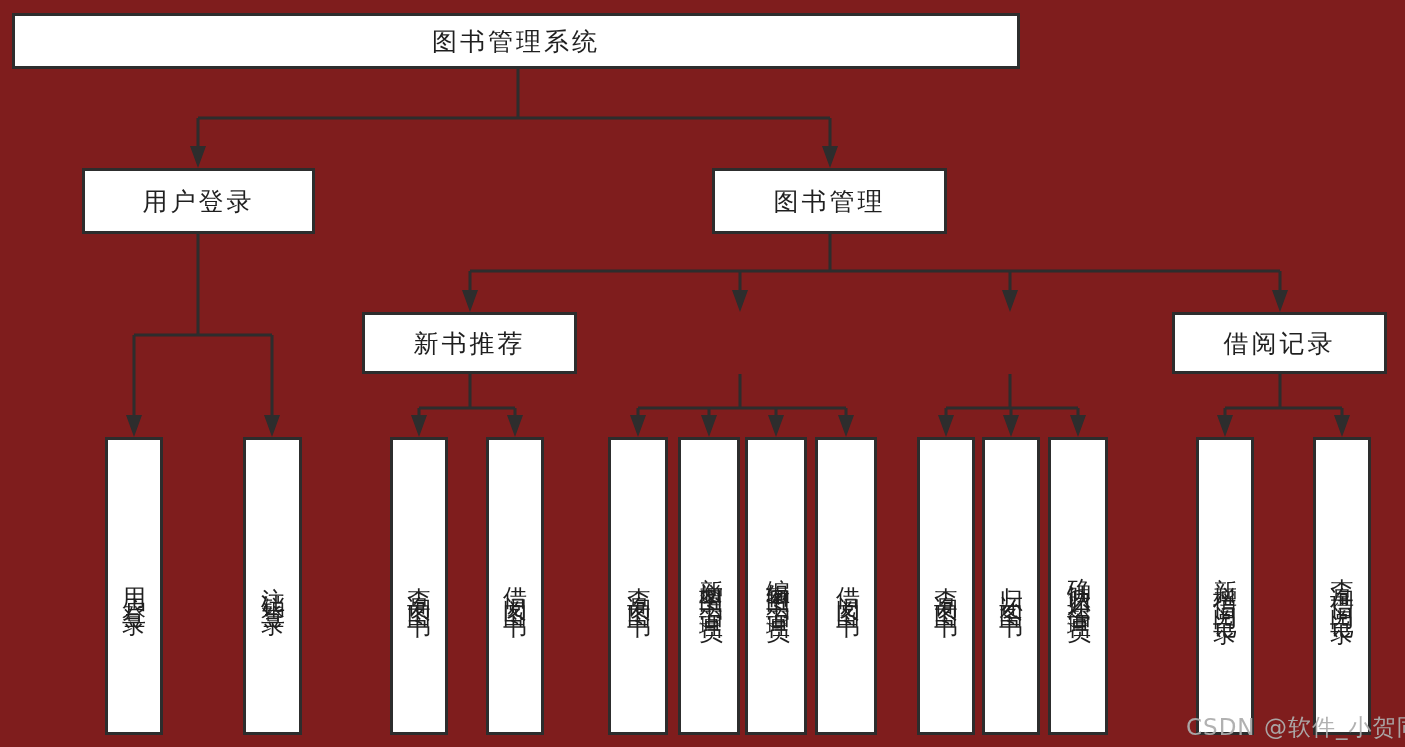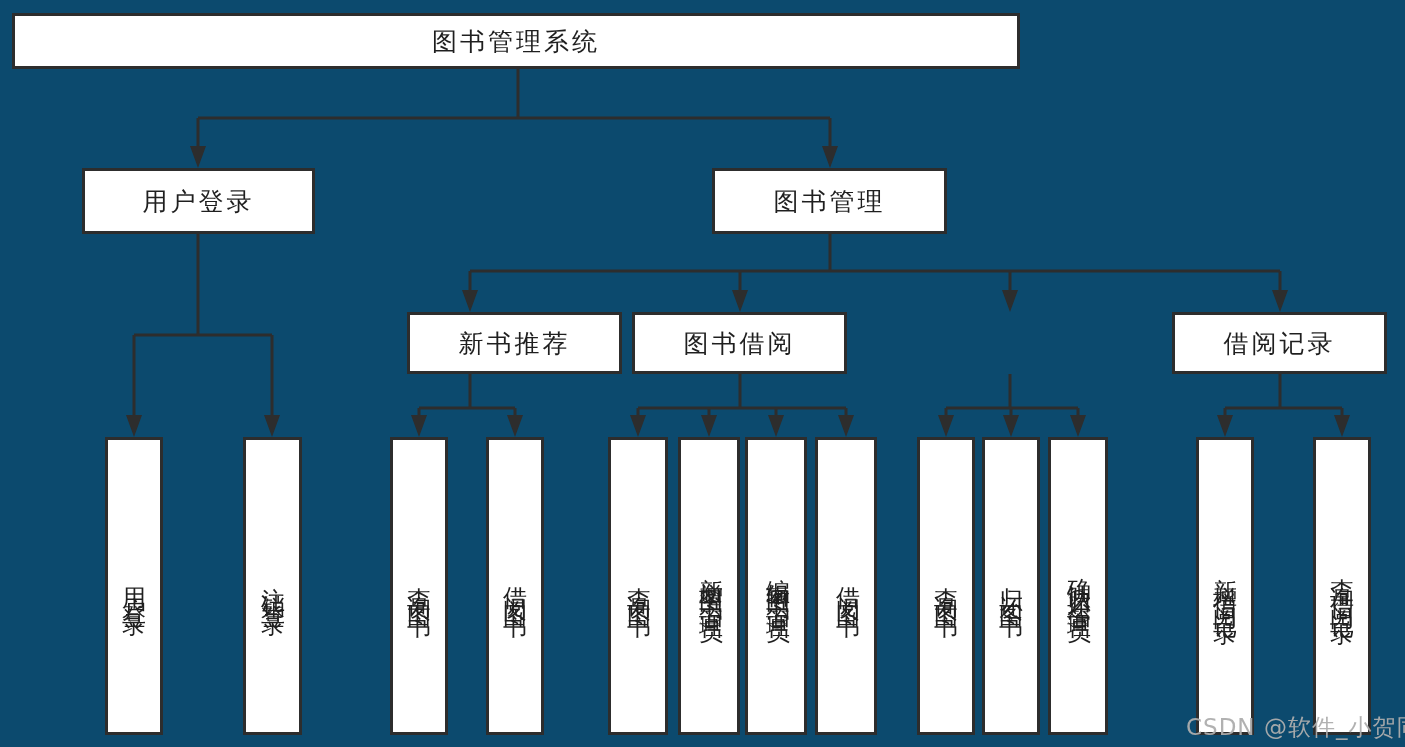--- a/index.html
+++ b/index.html
@@ -1,20 +1,20 @@
 <!DOCTYPE html>
 <html><head>
 <meta charset="utf-8">
 <style>
   html, body { margin:0; padding:0; background:#ffffff; }
   .canvas {
     position: relative;
     width: 1405px;
     height: 747px;
-    background: #0c4a6e;
+    background: #7f1d1d;
     overflow: hidden;
     font-family: "DejaVu Sans", "Liberation Sans", sans-serif;
   }
   .connectors {
     position: absolute;
     left: 0; top: 0;
     width: 1405px; height: 747px;
     z-index: 1;
   }
   .hbox {
@@ -90,22 +90,21 @@
                M1225 437 L1217 415 L1233 415 Z
                M1342 437 L1334 415 L1350 415 Z"></path>
     </g>
   </svg>
 
   <div class="hbox" style="left:12px; top:13px; width:1008px; height:56px;">图书管理系统</div>
 
   <div class="hbox" style="left:82px; top:168px; width:233px; height:66px;">用户登录</div>
   <div class="hbox" style="left:712px; top:168px; width:235px; height:66px;">图书管理</div>
 
-  <div class="hbox" style="left:362px; top:312px; width:215px; height:62px;margin-left:45px;">新书推荐</div>
-  <div class="hbox" style="left:632px; top:312px; width:215px; height:62px;">图书借阅</div>
+  <div class="hbox" style="left:362px; top:312px; width:215px; height:62px;">新书推荐</div>
   <div class="hbox" style="left:1172px; top:312px; width:215px; height:62px;">借阅记录</div>
 
   <div class="vbox" style="left:105px; width:58px;">用户登录</div>
   <div class="vbox" style="left:243px; width:59px;">注销登录</div>
 
   <div class="vbox" style="left:390px; width:58px;">查询图书</div>
   <div class="vbox" style="left:486px; width:58px;">借阅图书</div>
 
   <div class="vbox" style="left:608px; width:60px;">查询图书</div>
   <div class="vbox" style="left:678px; width:62px; letter-spacing:6px;">新增图书（管理员）</div>

